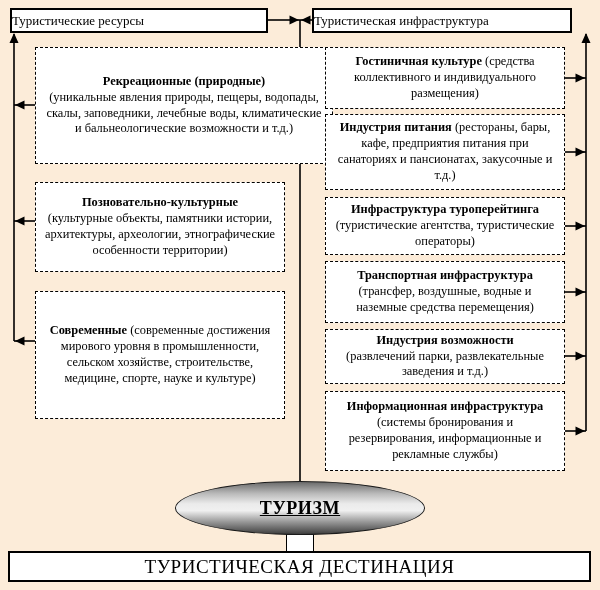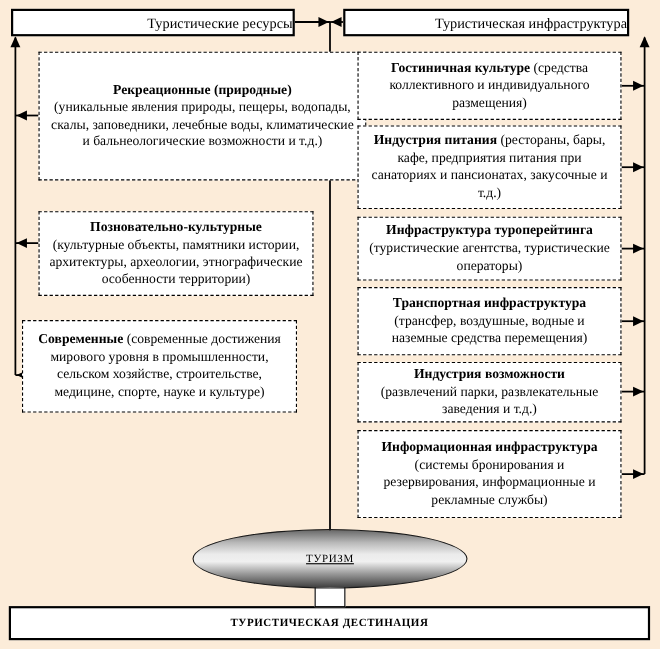--- a/index.html
+++ b/index.html
@@ -4,49 +4,49 @@
 <style>
   html,body { margin:0; padding:0; }
   .canvas {
     position:relative; width:600px; height:590px;
     background:#fcecd9; overflow:hidden;
     font-family:"Liberation Serif", serif; color:#000;
   }
   .connector-svg { position:absolute; left:0; top:0; z-index:0; pointer-events:none; }
   .solid-box {
     position:absolute; background:#fff; border:2px solid #000;
-    display:flex; align-items:center; justify-content:flex-end;
+    display:flex; align-items:center; justify-content:flex-start;
     font-size:13px; z-index:1; box-sizing:border-box; text-align:center;
   }
   .dashed-box {
     position:absolute; background:#fff; border:1.4px dashed #000;
     display:flex; align-items:center; justify-content:center;
     text-align:center; font-size:12.4px; line-height:1.28;
     padding:3px 7px; box-sizing:border-box; z-index:1;
   }
   .dashed-box b.block { display:block; }
   .ellipse {
     position:absolute; left:175px; top:481px; width:250px; height:54px;
     border-radius:50%; border:1.6px solid #1a1a1a; z-index:3;
     background:linear-gradient(180deg,#6a6a6a 0%,#b9b9b9 22%,#ebebeb 42%,#f0f0f0 55%,#9a9a9a 76%,#3f3f3f 100%);
     display:flex; align-items:center; justify-content:center; box-sizing:border-box;
   }
   .ellipse span {
-    font-weight:normal; font-size:10px; letter-spacing:.6px;
+    font-weight:bold; font-size:18px; letter-spacing:.6px;
     text-decoration:underline;
   }
   .pedestal {
     position:absolute; left:286px; top:531px; width:28px; height:21px;
     background:#fff; border:1.5px solid #000; z-index:2; box-sizing:border-box;
   }
   .destination-box {
     position:absolute; left:8px; top:551px; width:583px; height:31px;
     background:#fff; border:2.6px solid #000; z-index:1; box-sizing:border-box;
     display:flex; align-items:center; justify-content:center;
-    font-weight:bold; font-size:10px; letter-spacing:.5px;
+    font-weight:normal; font-size:19px; letter-spacing:.5px;
   }
 </style>
 </head>
 <body>
 
 <div class="canvas">
 
   <svg class="connector-svg" width="600" height="590" viewBox="0 0 600 590">
     <g stroke="#000" stroke-width="1.6" fill="#000">
 
@@ -91,27 +91,27 @@
   <div class="solid-box" style="left:312px;top:8px;width:260px;height:25px">
     <span>Туристическая инфраструктура</span>
   </div>
 
   <div class="dashed-box" style="left:35px;top:47px;width:298px;height:117px">
     <div>
       <b class="block">Рекреационные (природные)</b>
       <span>(уникальные явления природы, пещеры, водопады, скалы, заповедники, лечебные воды, климатические и бальнеологические возможности и т.д.)</span>
     </div>
   </div>
-  <div class="dashed-box" style="left:35px;top:192px;width:250px;height:77px">
+  <div class="dashed-box" style="left:35px;top:182px;width:250px;height:90px">
     <div>
       <b class="block">Позновательно-культурные</b>
       <span>(культурные объекты, памятники истории, архитектуры, археологии, этнографические особенности территории)</span>
     </div>
   </div>
-  <div class="dashed-box" style="left:20px;top:291px;width:250px;height:84px">
+  <div class="dashed-box" style="left:35px;top:291px;width:250px;height:128px">
     <div>
       <b>Современные</b>
       <span>(современные достижения мирового уровня в промышленности, сельском хозяйстве, строительстве, медицине, спорте, науке и культуре)</span>
     </div>
   </div>
 
   <div class="dashed-box" style="left:325px;top:47px;width:240px;height:62px">
     <div>
       <b>Гостиничная культуре</b>
       <span>(средства коллективного и индивидуального размещения)</span>

